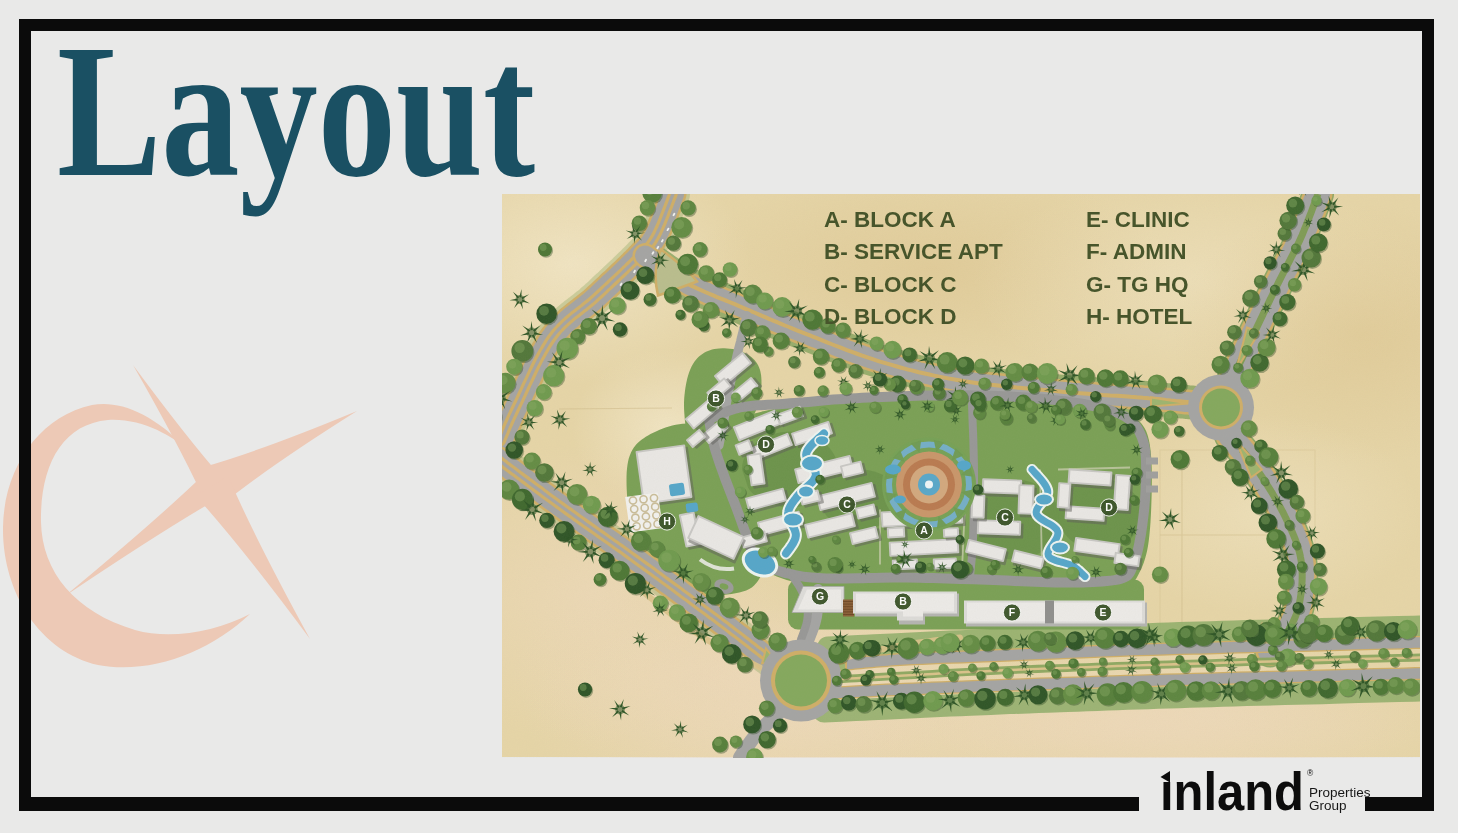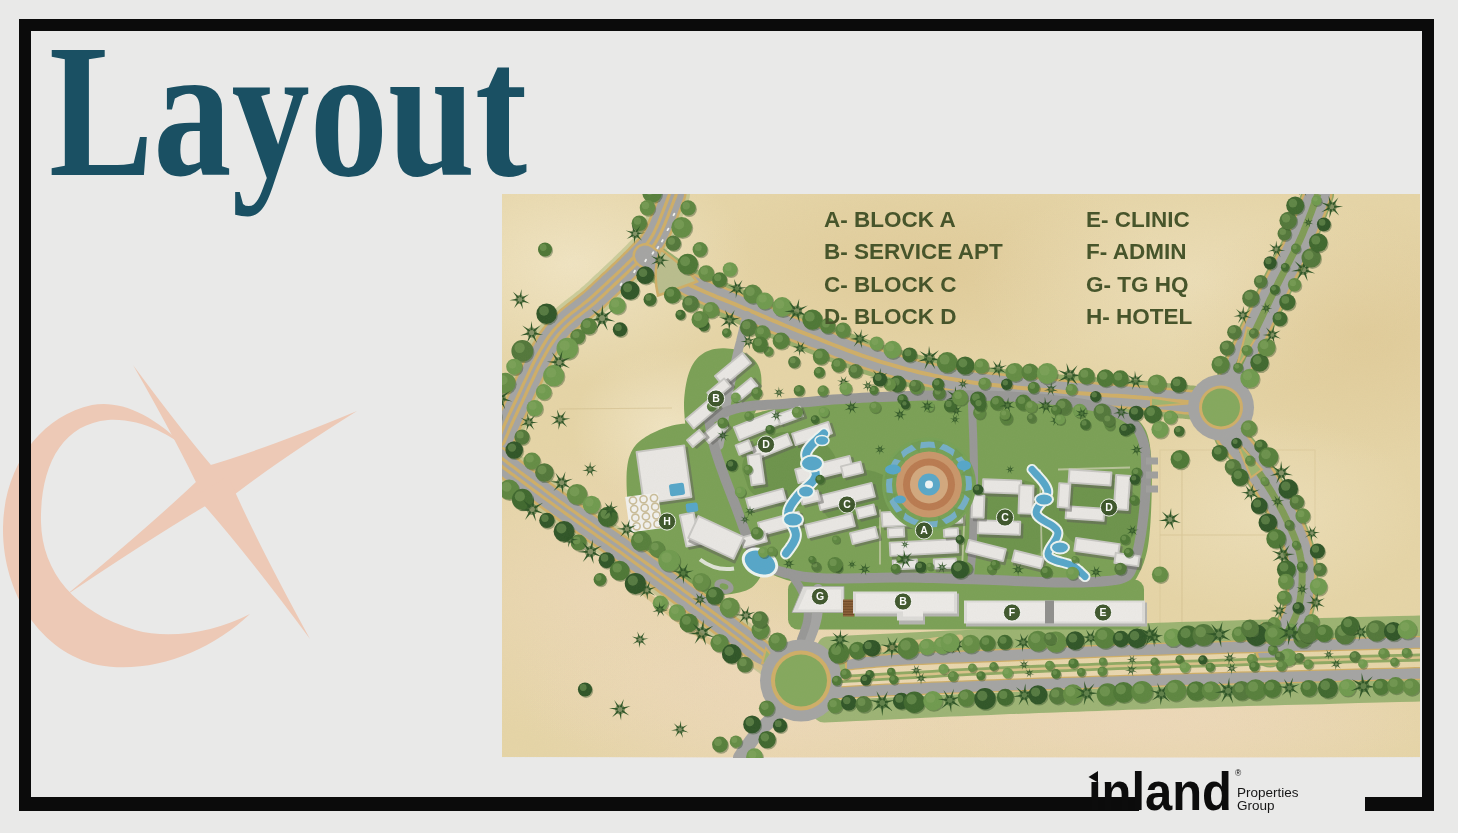--- a/index.html
+++ b/index.html
@@ -27,21 +27,21 @@
 <div class="abs" style="left:19px;top:19px;width:1415px;height:12px;background:#0b0b0b;"></div>
 
 <div class="abs" style="left:19px;top:19px;width:12px;height:792px;background:#0b0b0b;"></div>
 
 <div class="abs" style="left:1422px;top:19px;width:12px;height:792px;background:#0b0b0b;"></div>
 
 <div class="abs" style="left:19px;top:797px;width:1120px;height:14px;background:#0b0b0b;"></div>
 
 <div class="abs" style="left:1365px;top:797px;width:69px;height:14px;background:#0b0b0b;"></div>
 
-<div class="abs" style="left:8px;top:0px;">
+<div class="abs" style="left:16px;top:0px;">
 <svg width="700" height="260">
 <text x="41" y="175" font-family="Liberation Serif, serif" font-weight="bold" font-size="191" fill="#1a5063" textLength="478" lengthAdjust="spacingAndGlyphs">Layout</text>
 </svg>
 </div>
 
 <div class="abs" style="left:502px;top:194px;width:918px;height:564px;"><svg width="918" height="564" viewBox="0 0 918 564">
       <filter id="gr">
         <feTurbulence type="fractalNoise" baseFrequency="0.9" numOctaves="2" result="n"></feTurbulence>
         <feColorMatrix in="n" type="matrix" values="0 0 0 0 0.45 0 0 0 0 0.42 0 0 0 0 0.3 0 0 0 0.5 0"></feColorMatrix>
       </filter>
@@ -2435,21 +2435,21 @@
         <text x="322.0" y="130.0">D- BLOCK D</text>
       </g>
       <g font-family="Liberation Sans, sans-serif" font-size="22.5" font-weight="bold" fill="#47552b">
         <text x="584.0" y="32.5">E- CLINIC</text>
         <text x="584.0" y="65.0">F- ADMIN</text>
         <text x="584.0" y="97.5">G- TG HQ</text>
         <text x="584.0" y="130.0">H- HOTEL</text>
       </g>
     </svg></div>
 
-<div class="abs" style="left:1088px;top:760px;width:240px;height:60px;">
+<div class="abs" style="left:1160px;top:760px;width:240px;height:60px;">
 <svg width="240" height="60">
 
 <text x="0" y="50" font-family="Liberation Sans, sans-serif" font-weight="bold" font-size="53" fill="#0c0c0c" textLength="144" lengthAdjust="spacingAndGlyphs">ınland</text>
 
 <path d="M0.5,17 L10,11 L10,22.5 Z" fill="#0c0c0c"></path>
 
 <text x="147" y="16" font-family="Liberation Sans, sans-serif" font-size="8.5" fill="#0c0c0c">®</text>
 
 <text x="149" y="37" font-family="Liberation Sans, sans-serif" font-size="13.5" fill="#161616">Properties</text>
 <text x="149" y="50" font-family="Liberation Sans, sans-serif" font-size="13.5" fill="#161616">Group</text>

